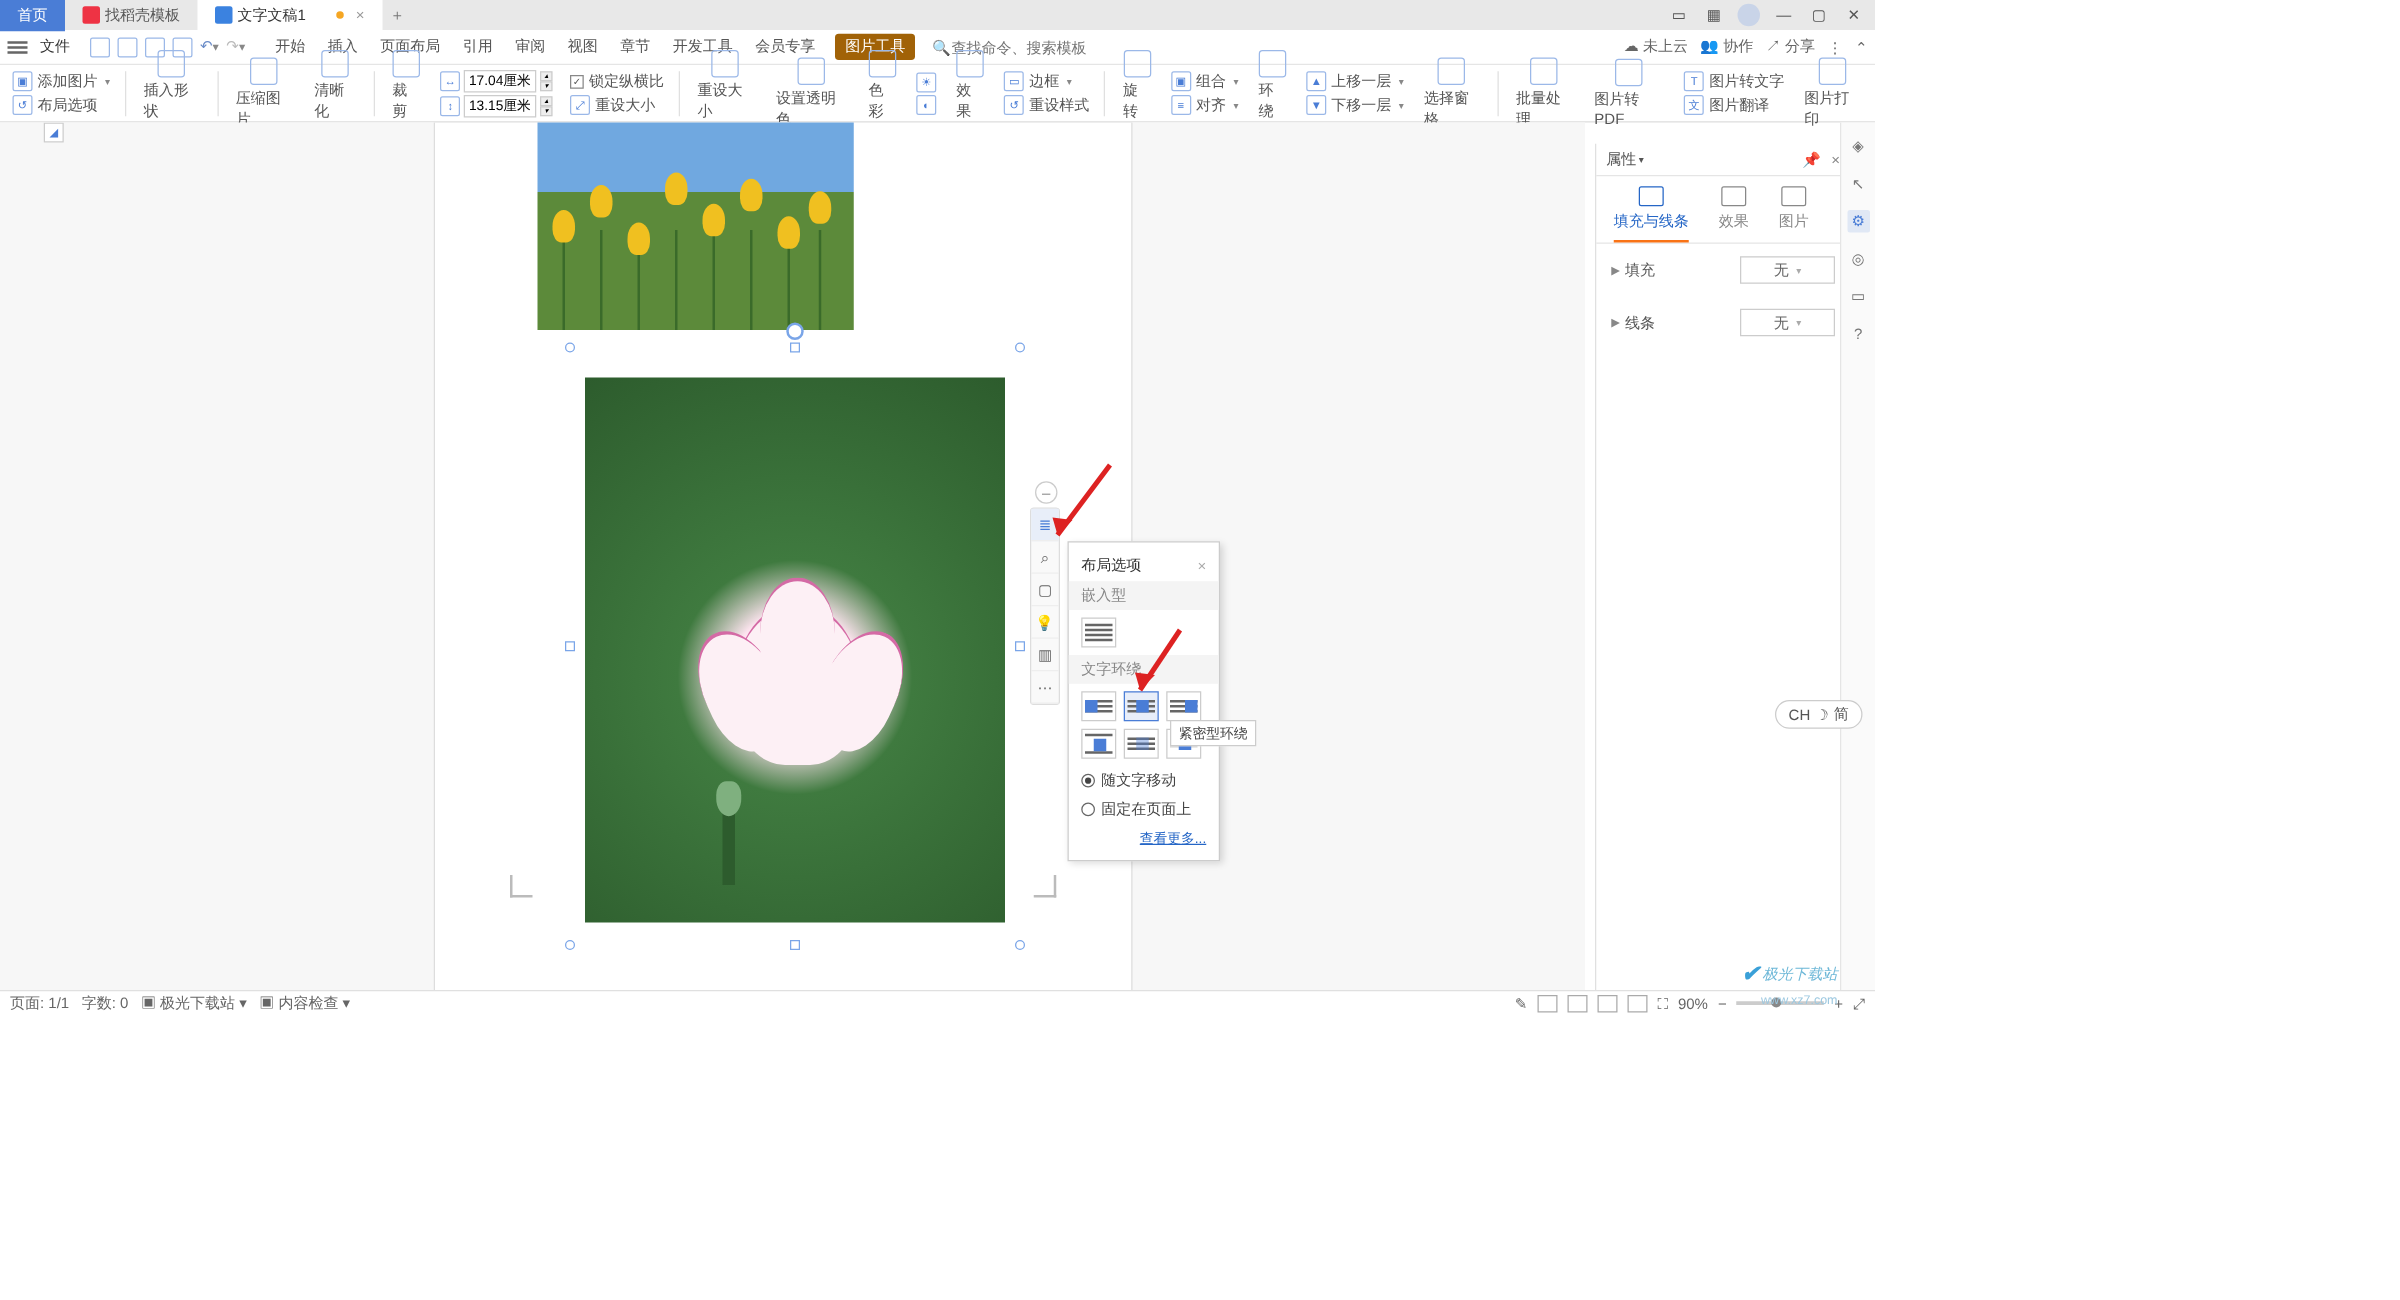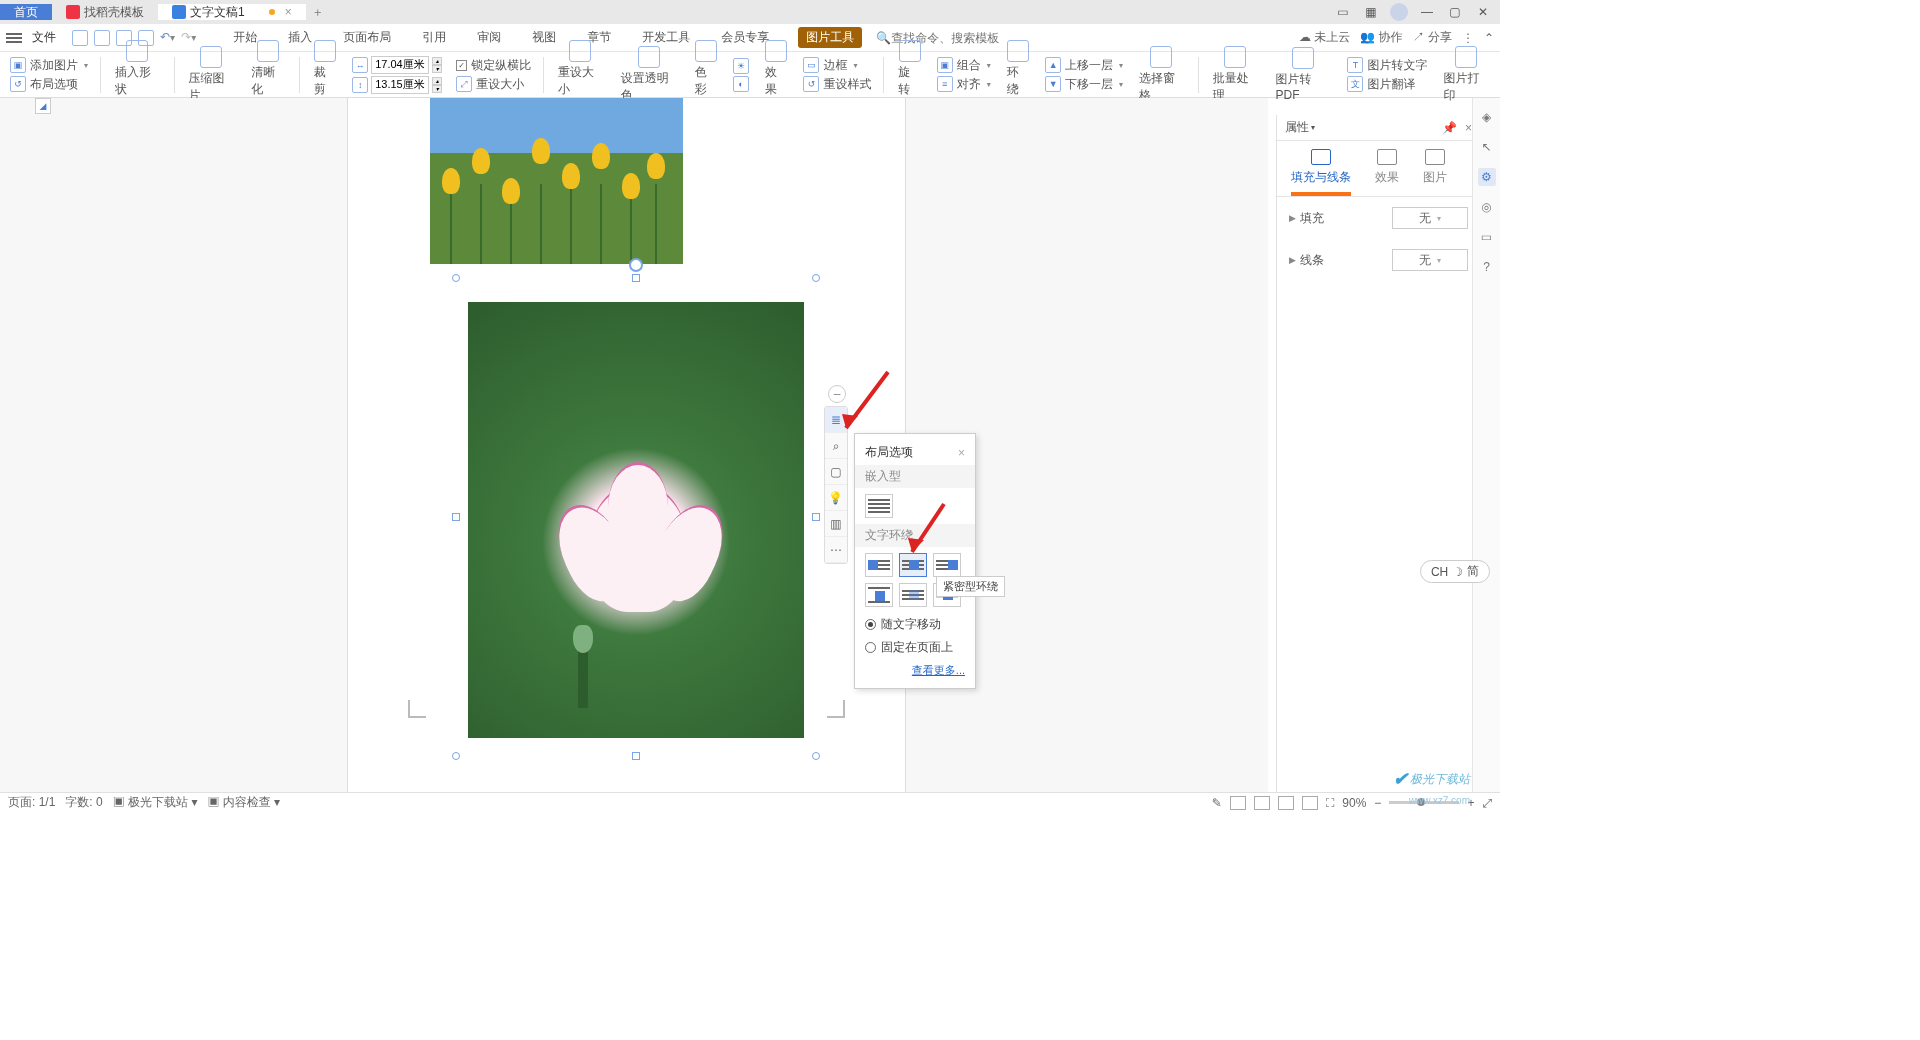--- a/index.html
+++ b/index.html
@@ -1,39 +1,39 @@
 <!DOCTYPE html>
 <html><head>
 <meta charset="utf-8">
 <style>
 * { margin: 0; padding: 0; box-sizing: border-box; font-family: "Microsoft YaHei", sans-serif; font-size: 12px; }
 body { width: 1500px; height: 812px; background: #fff; overflow: hidden; position: relative; }
 
 
 .tabbar { height: 24px; background: #e8e8e8; display: flex; align-items: center; }
-.tab { height: 16px; padding: 0 14px; display: flex; align-items: center; gap: 4px; color: #555; cursor: pointer; }
+.tab { height: 26px; padding: 0 14px; display: flex; align-items: center; gap: 4px; color: #555; cursor: pointer; }
 .tab.home { background: #4a7dd6; color: #fff; }
 .tab.active { background: #fff; color: #333; }
 .tab .ico { width: 14px; height: 14px; display: inline-block; }
 .tab .dot { width: 6px; height: 6px; border-radius: 50%; background: #f5a623; margin-left: 20px; }
 .closex { margin-left: 6px; color: #999; }
 .addtab { width: 24px; text-align: center; color: #777; }
 .winctrl { margin-left: auto; display: flex; gap: 10px; padding-right: 8px; color: #555; align-items: center; }
 .winctrl span { width: 18px; text-align: center; }
 
 
 .menubar { height: 28px; background: #fff; border-bottom: 1px solid #e5e5e5; display: flex; align-items: center; padding: 0 6px; gap: 4px; }
 .hamb { width: 16px; display: flex; flex-direction: column; gap: 2px; margin-right: 2px; }
 .hamb i { height: 2px; background: #666; }
 .menubar .file { color: #333; padding: 0 4px; }
 .qa { display: flex; gap: 6px; margin: 0 8px; }
 .qa .qi { width: 16px; height: 16px; border: 1px solid #9bb8e8; border-radius: 2px; }
 .arrowbtn { color: #888; font-size: 10px; }
 .menutabs { display: flex; gap: 14px; margin-left: 10px; }
-.menutabs span { color: #555; padding: 2px 2px; margin-left: 13px; }
+.menutabs span { color: #555; padding: 2px 2px; }
 .menutabs span.context { background: #a16207; color: #fff; border-radius: 3px; padding: 2px 8px; }
 .search { margin-left: 10px; display: flex; align-items: center; color: #aaa; }
 .search input { border: none; outline: none; width: 140px; color: #888; }
 .rightmenu { margin-left: auto; display: flex; gap: 10px; align-items: center; color: #666; }
 
 
 .ribbon { height: 46px; background: #fff; border-bottom: 1px solid #ddd; display: flex; align-items: center; padding: 2px 6px; gap: 6px; }
 .rgrp { display: flex; flex-direction: column; gap: 2px; padding: 0 4px; }
 .rbtn { display: flex; align-items: center; gap: 4px; color: #555; font-size: 11px; white-space: nowrap; }
 .rico { width: 16px; height: 16px; display: inline-flex; align-items: center; justify-content: center; border: 1px solid #9bb8e8; border-radius: 2px; color: #4a7dd6; font-size: 9px; }
@@ -87,21 +87,21 @@
 
 
 .arrow { position: absolute; }
 
 
 .sidepanel { position: absolute; right: 20px; top: 98px; width: 204px; bottom: 20px; background: #fff; border-left: 1px solid #e0e0e0; margin-top: 17px; }
 .sphdr { height: 26px; border-bottom: 1px solid #e5e5e5; display: flex; align-items: center; padding: 0 8px; color: #555; }
 .sphdr .sp-r { margin-left: auto; display: flex; gap: 8px; color: #888; }
 .sptabs { display: flex; gap: 24px; padding: 8px 14px 0; border-bottom: 1px solid #e5e5e5; }
 .sptabs .t { display: flex; flex-direction: column; align-items: center; gap: 4px; padding-bottom: 6px; color: #888; font-size: 11px; }
-.sptabs .t.active { color: #2566c6; border-bottom: 4px solid #f97316; }
+.sptabs .t.active { color: #2566c6; border-bottom: 2px solid #f97316; }
 .sptabs .tico { width: 20px; height: 16px; border: 1.5px solid currentColor; border-radius: 2px; }
 .sprow { display: flex; align-items: center; padding: 10px 12px; color: #555; }
 .sprow .caret { font-size: 9px; color: #888; margin-right: 4px; }
 .sprow select, .spsel { margin-left: auto; width: 76px; height: 22px; border: 1px solid #ccc; font-size: 11px; text-align: center; display:flex; align-items:center; justify-content:center; gap:6px; color:#666;}
 .spsel::after{content:"▾"; font-size:8px; color:#aaa;}
 
 
 .toolstrip { position: absolute; right: 0; top: 98px; width: 28px; bottom: 20px; background: #fafafa; border-left: 1px solid #e5e5e5; display: flex; flex-direction: column; align-items: center; gap: 12px; padding-top: 10px; }
 .toolstrip .ti { width: 18px; height: 18px; color: #777; display:flex; align-items:center; justify-content:center; }
 .toolstrip .ti.active { background: #e0e8f5; color: #4a7dd6; border-radius:2px; padding:2px;}

